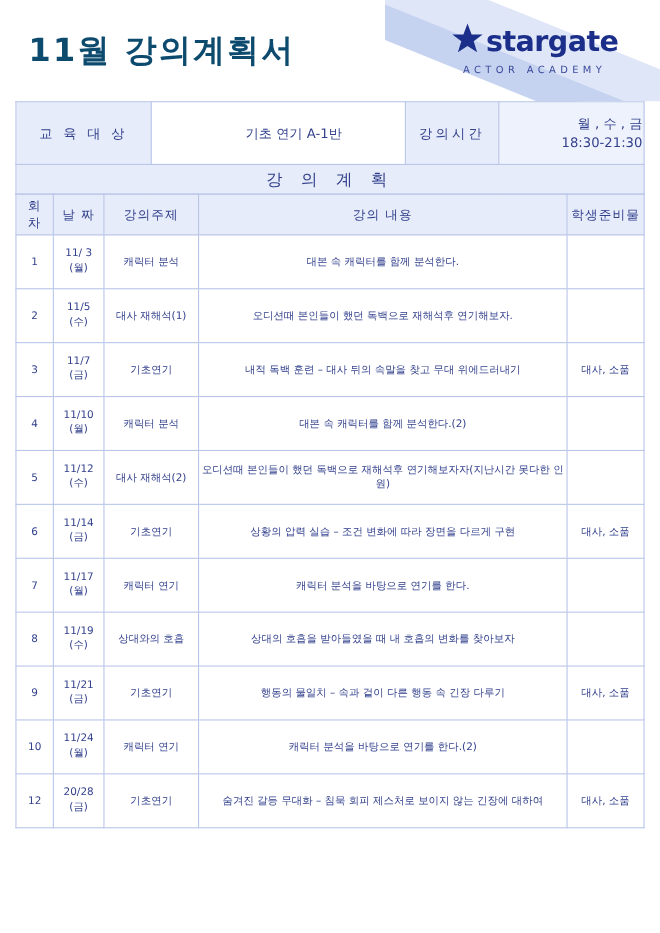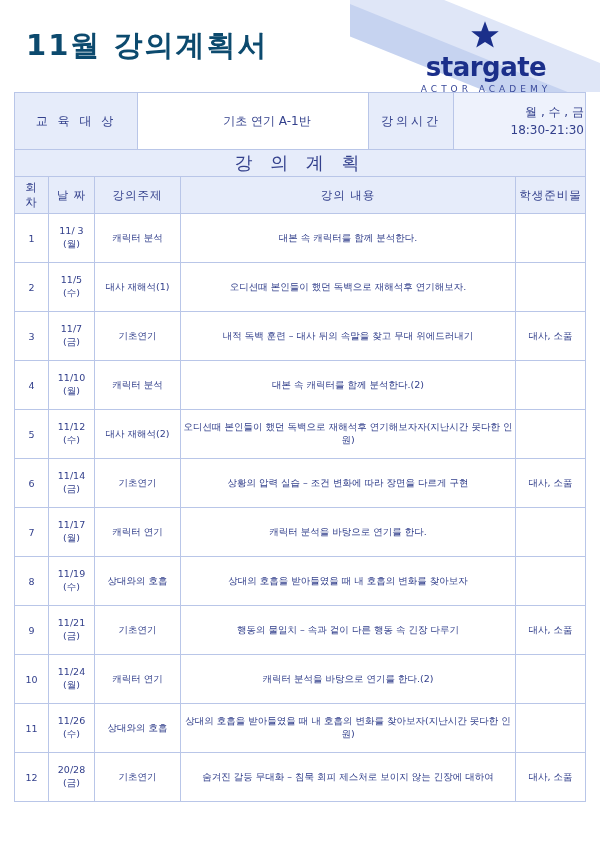--- a/index.html
+++ b/index.html
@@ -69,21 +69,20 @@
   }
   .logo-main {
     font-size: 26px;
     font-weight: bold;
     color: #1b2f8a;
     letter-spacing: -0.5px;
     display: flex;
     align-items: center;
     justify-content: center;
     line-height: 1;
-    flex-direction: column;
   }
   .logo-star {
     display: inline-block;
     margin-right: 2px;
   }
   .logo-sub {
     font-size: 9px;
     letter-spacing: 4px;
     color: #3a4a9b;
     margin-top: 4px;
@@ -125,21 +124,21 @@
   .info-value-time {
     background: #eef2fc;
     font-size: 13px;
     line-height: 1.5;
     text-align: right;
   }
 
   .plan-banner td {
     background: #e6ecfa;
     height: 24px;
-    font-size: 18px;
+    font-size: 15px;
     letter-spacing: 6px;
   }
 
   
   .sched-table {
     margin-top: -1px;
   }
   .sched-table thead td {
     background: #e6ecfa;
     height: 34px;
@@ -328,30 +327,20 @@
         <td class="cell-no">10</td>
         <td class="cell-date">
           <div>11/24</div>
           <div>(월)</div>
         </td>
         <td class="cell-topic">캐릭터 연기</td>
         <td class="cell-body">캐릭터 분석을 바탕으로 연기를 한다.(2)</td>
         <td class="cell-prep"></td>
       </tr>
 
-      <tr>
-        <td class="cell-no">11</td>
-        <td class="cell-date">
-          <div>11/26</div>
-          <div>(수)</div>
-        </td>
-        <td class="cell-topic">상대와의 호흡</td>
-        <td class="cell-body">상대의 호흡을 받아들였을 때 내 호흡의 변화를 찾아보자(지난시간 못다한 인원)</td>
-        <td class="cell-prep"></td>
-      </tr>
 
       <tr>
         <td class="cell-no">12</td>
         <td class="cell-date">
           <div>20/28</div>
           <div>(금)</div>
         </td>
         <td class="cell-topic">기초연기</td>
         <td class="cell-body">숨겨진 갈등 무대화 – 침묵 회피 제스처로 보이지 않는 긴장에 대하여</td>
         <td class="cell-prep">대사, 소품</td>

